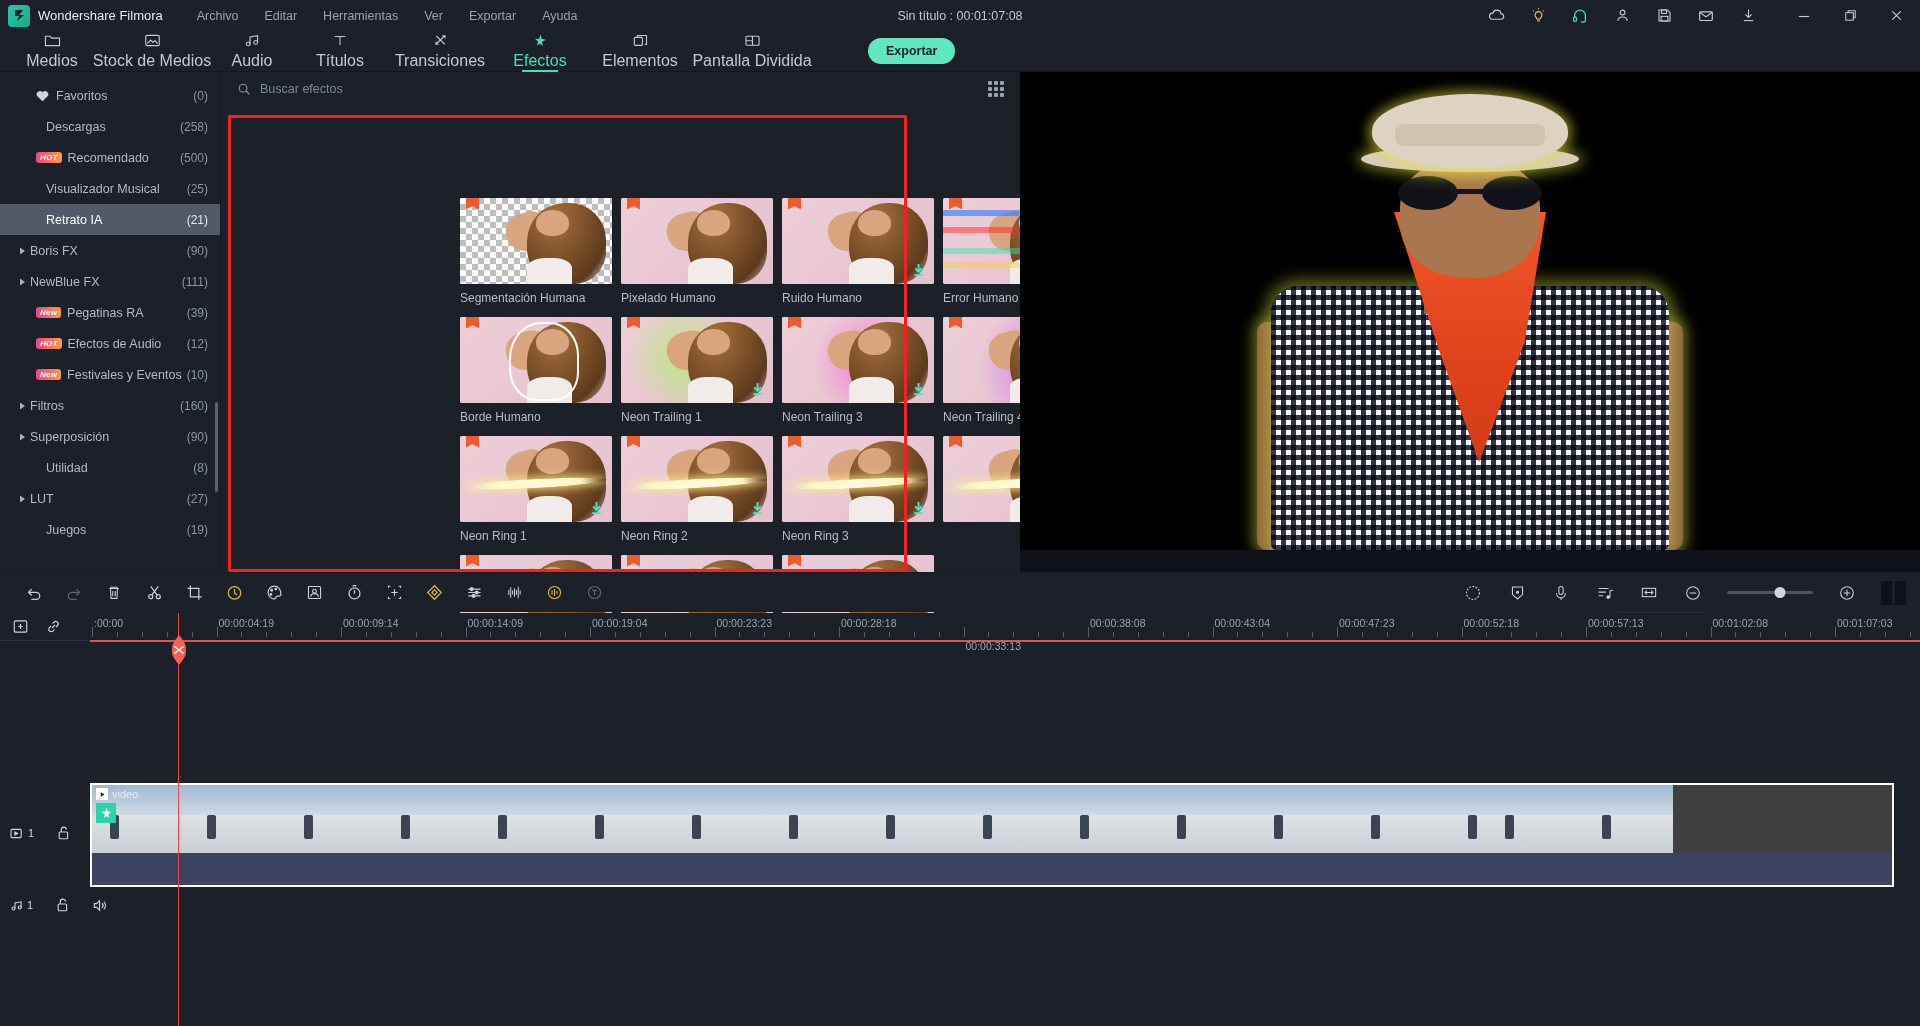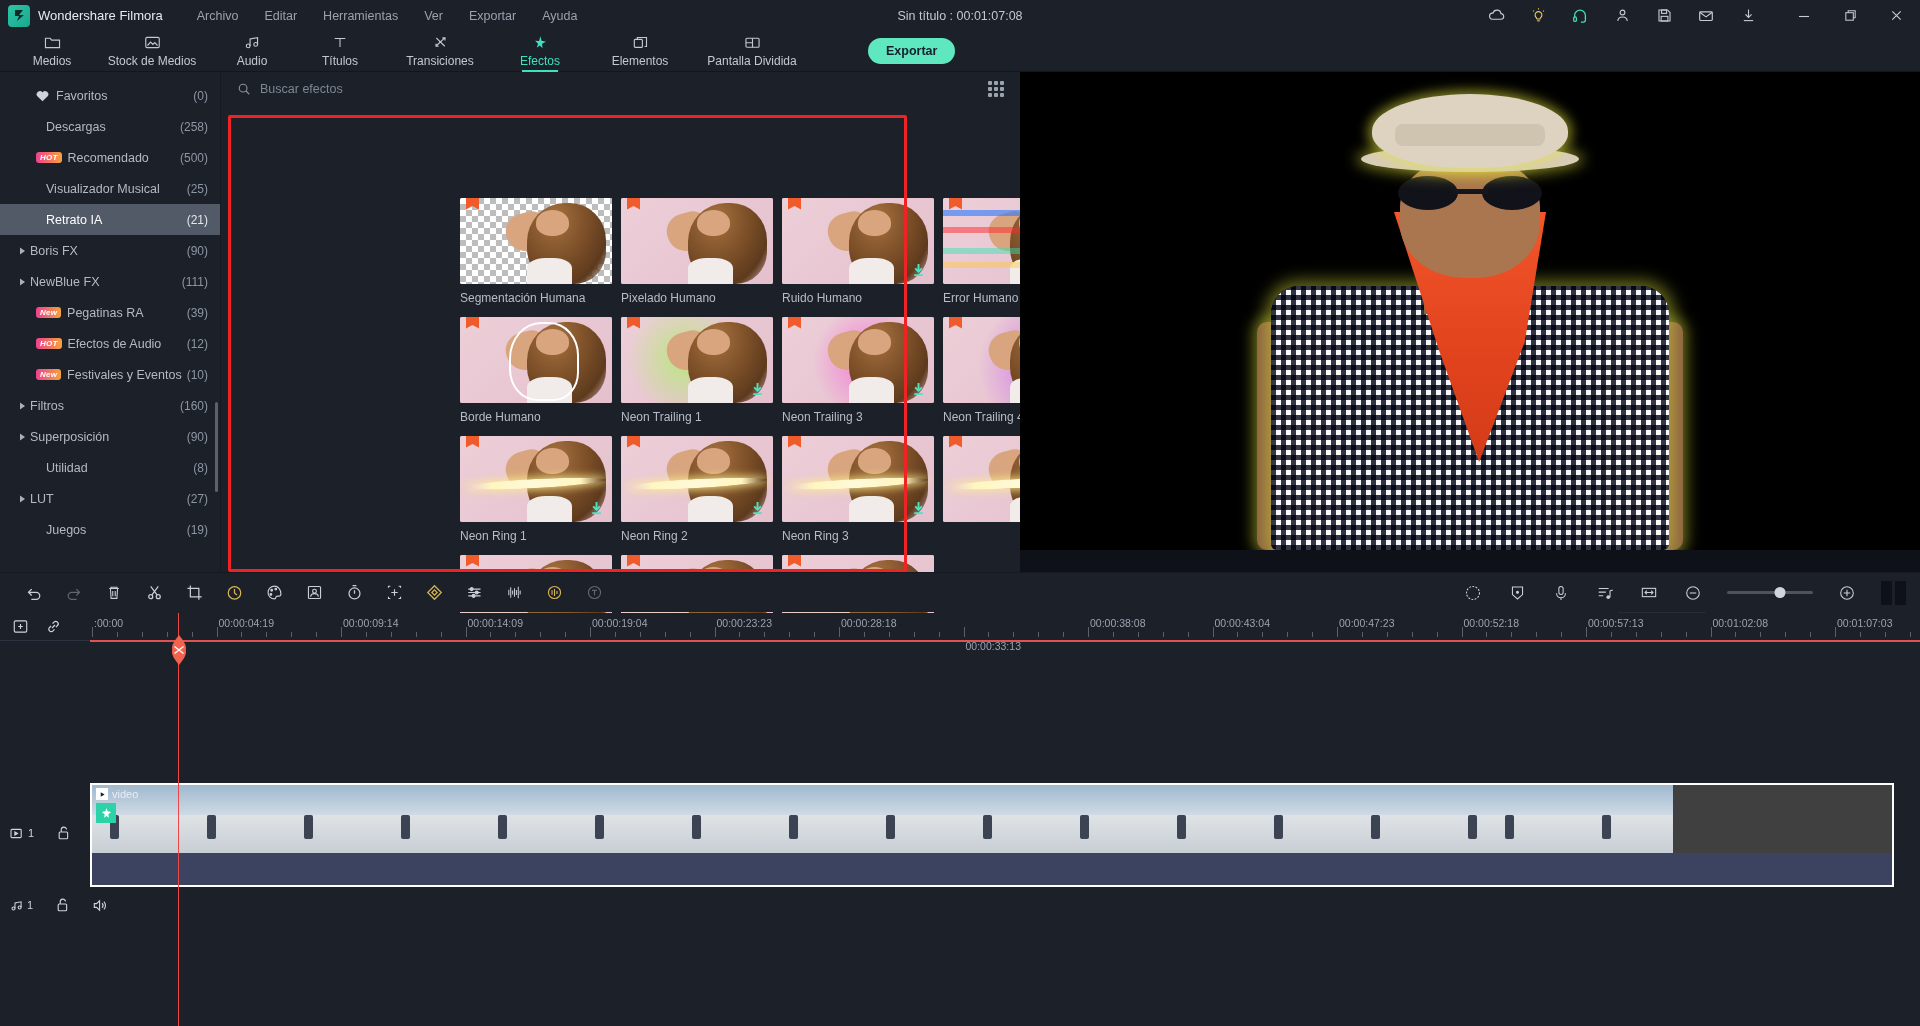--- a/index.html
+++ b/index.html
@@ -44,21 +44,21 @@
   .topnav {
     height: 41px; background: #1b2029; display: flex; align-items: center;
     padding-left: 8px; position: relative; border-bottom: 1px solid #121620;
   }
   .nav-tab {
     width: 88px; height: 41px; display: flex; flex-direction: column;
     align-items: center; justify-content: center; gap: 3px; cursor: pointer;
     position: relative;
   }
   .nav-tab .ic { height: 16px; display:flex; align-items:center; color:#c3c9d3; }
-  .nav-tab .lbl { font-size: 12px; color: #c3c9d3; white-space: nowrap;}
+  .nav-tab .lbl { font-size: 16px; color: #c3c9d3; white-space: nowrap;}
   .nav-tab.wide { width: 112px; }
   .nav-tab.active .ic, .nav-tab.active .lbl { color: #3fe0bd; }
   .nav-tab.active:after {
     content:""; position:absolute; bottom:0; left:26px; right:26px; height:2px; background:#3fe0bd;
   }
   .export-btn {
     position: absolute; left: 868px; top: 7px;
     height: 26px; padding: 0 18px; border-radius: 13px;
     background: #5fe7c0; color: #14202b; font-size: 12.5px; font-weight: bold;
     display: flex; align-items: center; justify-content: center; cursor: pointer;

